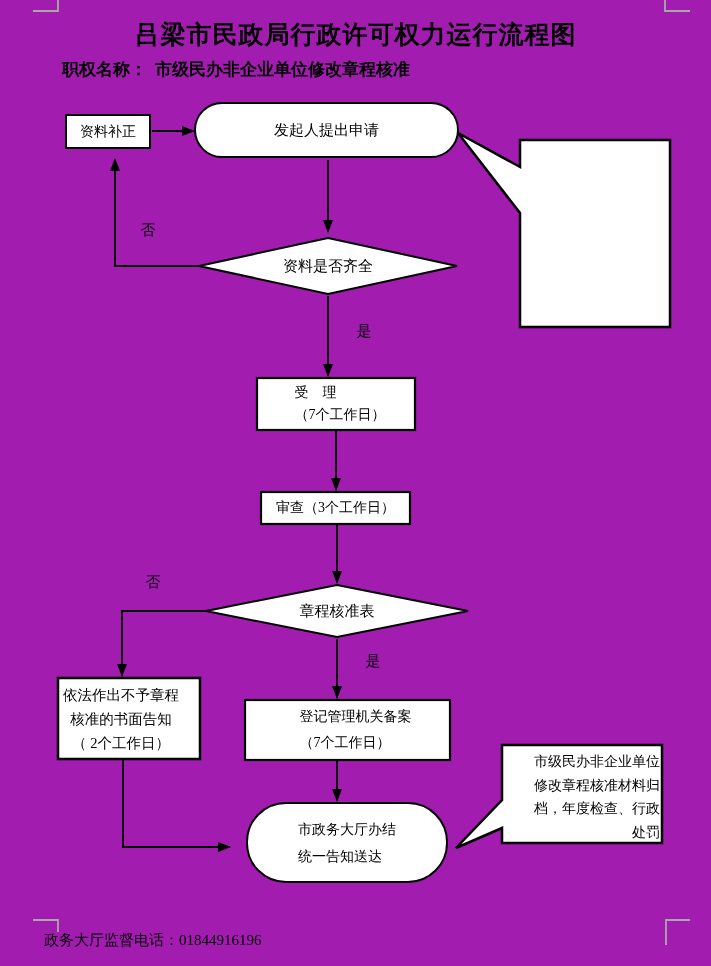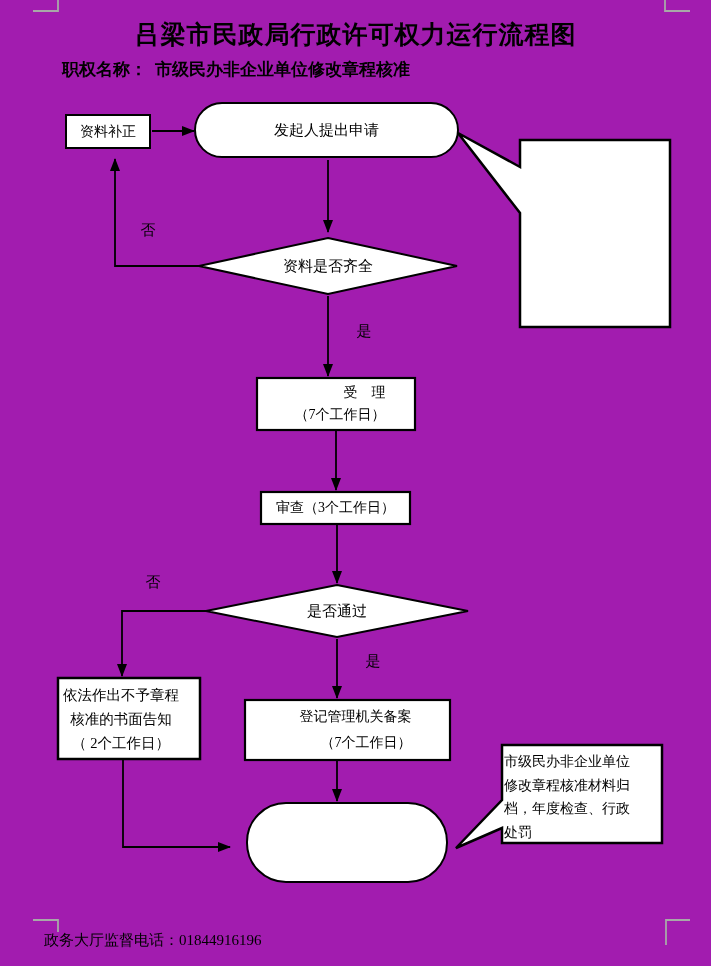--- a/index.html
+++ b/index.html
@@ -10,40 +10,40 @@
   .abs{position:absolute;}
   .page-title{
     top:18px;left:0;width:711px;text-align:center;
     font-size:25px;font-weight:bold;letter-spacing:1px;
   }
   .subtitle{
     top:58px;left:55px;font-size:17px;font-weight:bold;display:flex;gap:8px;white-space:nowrap;margin-left:7px;
   }
   svg.canvas{position:absolute;top:0;left:0;}
   .node-text{
-    display:flex;align-items:center;justify-content:center;text-align:right;
+    display:flex;align-items:center;justify-content:center;text-align:left;
     font-size:14px;line-height:22px;white-space:pre-line;
   }
   .supplement-text{left:66px;top:115px;width:84px;height:33px;}
   .start-text{left:195px;top:103px;width:263px;height:54px;font-size:15px;}
   .dec1-text{left:199px;top:238px;width:258px;height:56px;font-size:15px;}
   .accept-text{left:257px;top:378px;width:166px;height:52px;}
   .review-text{left:261px;top:492px;width:149px;height:32px;}
   .dec2-text{left:206px;top:585px;width:262px;height:52px;font-size:15px;}
   .reject-text{left:63px;top:682px;width:132px;height:73px;justify-content:flex-start;text-align:center;line-height:24px;font-size:14.5px;}
   .filing-text{left:253px;top:700px;width:205px;height:60px;line-height:26px;}
   .end-text{left:247px;top:803px;width:200px;height:79px;line-height:27px;}
   .branch-label{font-size:15px;width:30px;text-align:center;}
   .no1{left:133px;top:221px;}
   .yes1{left:349px;top:322px;}
   .no2{left:138px;top:573px;}
   .yes2{left:358px;top:652px;}
   .callout-text{font-size:14px;white-space:pre-line;}
   .callout1-text{left:525px;top:144px;width:142px;line-height:23px;text-align:left;}
-  .callout2-text{left:504px;top:750px;width:156px;line-height:23.5px;text-align:left;}
+  .callout2-text{left:504px;top:750px;width:156px;line-height:23.5px;text-align:right;}
   .footer-text{left:44px;top:931px;font-size:15px;}
 </style>
 </head>
 <body>
 
 <div class="page">
 
   <svg class="canvas" width="711" height="966" viewBox="0 0 711 966">
     <defs>
       <marker id="arr" markerUnits="userSpaceOnUse" markerWidth="14" markerHeight="12" refX="12" refY="5" orient="auto">
@@ -92,26 +92,28 @@
     <span>职权名称：</span>
     <span>市级民办非企业单位修改章程核准</span>
   </div>
 
   <div class="abs node-text supplement-text">资料补正</div>
   <div class="abs node-text start-text">发起人提出申请</div>
   <div class="abs node-text dec1-text">资料是否齐全</div>
   <div class="abs node-text accept-text">受　理
 （7个工作日）</div>
   <div class="abs node-text review-text">审查（3个工作日）</div>
-  <div class="abs node-text dec2-text">是否通过</div>
+  <div class="abs node-text dec2-text">章程核准表</div>
   <div class="abs node-text reject-text">依法作出不予章程
 核准的书面告知
 （ 2个工作日）</div>
   <div class="abs node-text filing-text">登记管理机关备案
 （7个工作日）</div>
+  <div class="abs node-text end-text">市政务大厅办结
+统一告知送达</div>
 
   <div class="abs branch-label no1">否</div>
   <div class="abs branch-label yes1">是</div>
   <div class="abs branch-label no2">否</div>
   <div class="abs branch-label yes2">是</div>
 
   <div class="abs callout-text callout2-text">市级民办非企业单位
 修改章程核准材料归
 档，年度检查、行政
 处罚</div>

